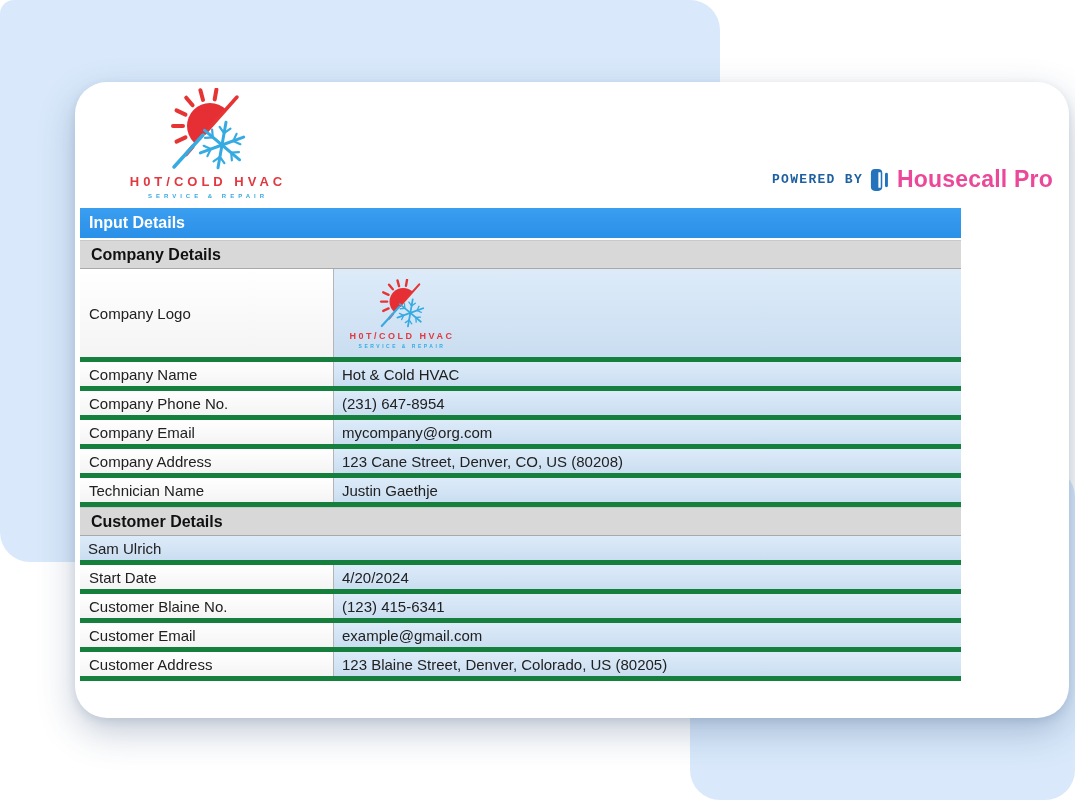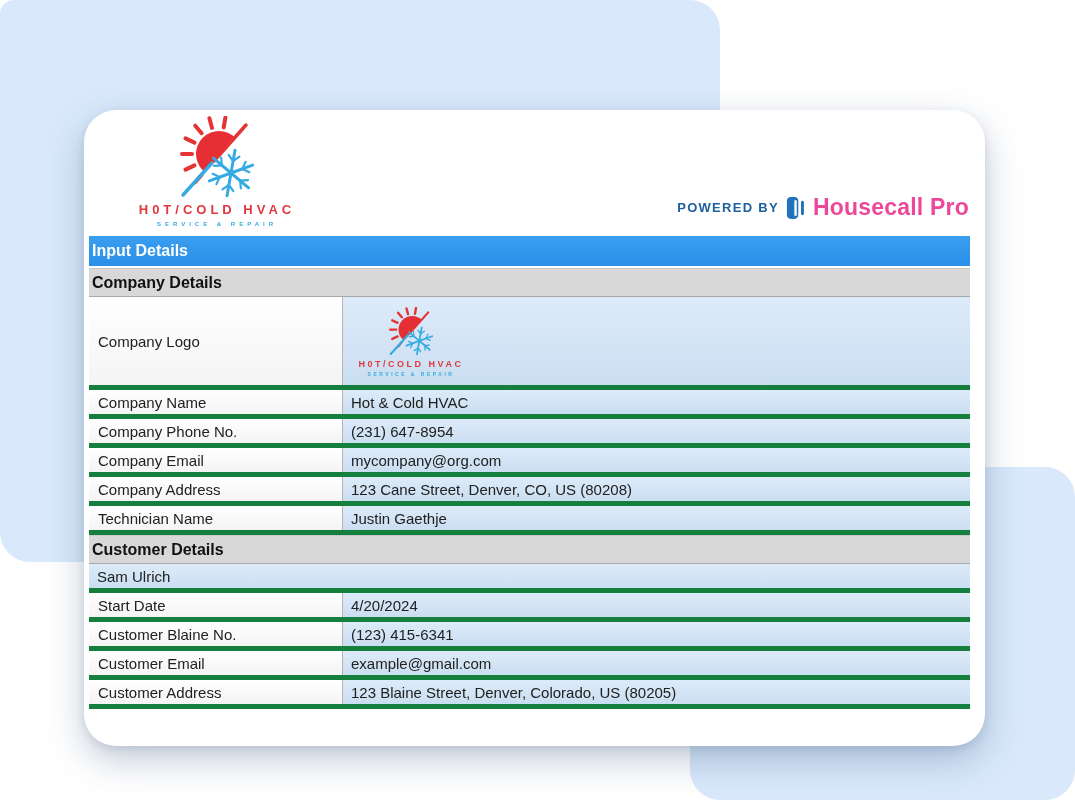--- a/index.html
+++ b/index.html
@@ -9,48 +9,47 @@
   }
   .stage{position:relative;width:1075px;height:800px;}
 
   
   .panel{position:absolute;background:#d9e9fb;}
   .panel-tl{left:0;top:0;width:720px;height:562px;border-radius:14px 30px 30px 30px;}
   .panel-br{left:690px;top:467px;width:385px;height:333px;border-radius:30px;}
 
   
   .card{
-    position:absolute;left:84px;top:82px;width:901px;height:636px;
+    position:absolute;left:75px;top:82px;width:994px;height:636px;
     background:#ffffff;border-radius:32px;
     box-shadow:0 14px 36px rgba(40,70,110,.28), 0 3px 8px rgba(40,70,110,.12);
-    margin-top:28px;
   }
 
   
   .brand{position:absolute;left:38px;top:6px;width:190px;display:flex;flex-direction:column;align-items:center;}
   .brand-icon{width:100px;height:84px;display:block;}
   .brand-name{font-size:13px;font-weight:bold;color:#e2383f;letter-spacing:4px;margin-top:2px;white-space:nowrap;}
   .brand-tagline{font-size:6px;font-weight:bold;color:#35abe2;letter-spacing:4px;margin-top:4px;white-space:nowrap;}
 
   
   .powered{position:absolute;top:84px;right:16px;display:flex;align-items:center;gap:7px;}
-  .powered-label{font-size:13px;font-weight:bold;color:#1d5f9f;letter-spacing:1.3px;}
+  .powered-label{font-size:13px;font-weight:bold;color:#1d5f9f;letter-spacing:1.3px;font-family:Liberation Mono, monospace;}
   .hc-icon{width:20px;height:24px;display:block;}
   .powered-brand{font-size:23px;font-weight:600;color:#ec4899;letter-spacing:0.2px;}
 
   
   .table{position:absolute;left:5px;top:126px;width:881px;font-size:15px;color:#212121;}
   .bar-blue{
-    box-sizing:border-box;height:30px;line-height:30px;padding-left:3px;
+    box-sizing:border-box;height:30px;line-height:30px;padding-left:9px;
     background:linear-gradient(180deg,#3a9ef0,#2a90e8);
     color:#ffffff;font-weight:bold;font-size:16px;
   }
   .gap{height:2px;background:transparent;}
   .bar-gray{
-    box-sizing:border-box;height:29px;line-height:27px;padding-left:3px;
+    box-sizing:border-box;height:29px;line-height:27px;padding-left:11px;
     background:#d8d8d8;border-top:1px solid #c9c9c9;border-bottom:1px solid #a9a9a9;
     font-weight:bold;font-size:16px;color:#111111;
   }
   .trow{display:flex;box-sizing:border-box;height:29px;border-bottom:5px solid #15803d;}
   .trow.logo-row{height:93px;}
   .tlabel{
     box-sizing:border-box;width:254px;padding-left:9px;
     background:linear-gradient(180deg,#ffffff,#f4f4f4);
     border-right:1px solid #b5b5b5;
     display:flex;align-items:center;

